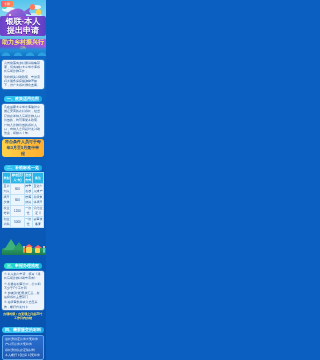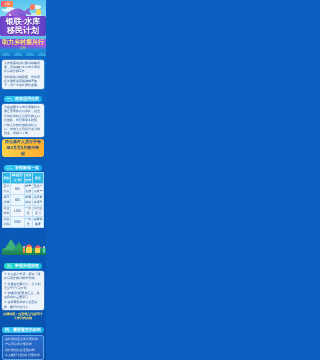--- a/index.html
+++ b/index.html
@@ -115,21 +115,21 @@
     <div class="whale-tail"></div>
     <div class="whale-eye"></div>
     <div class="star" style="left:40px;top:16px">✦</div>
     <div class="star" style="left:8px;top:4px">✦</div>
 
     <div class="hero-badge">
       <span>专题</span>
     </div>
 
     <div class="title-wrap">
-      <div class="title-main">银联·水库移民计划</div><br>
+      <div class="title-main">银联·本人提出申请</div><br>
       <div class="title-sub">助力乡村振兴行动</div><br>
       
     </div>
 
     <div class="sea"></div>
     <div class="wave"></div>
   </div>
 
   <div class="sec">
     <div class="card">

